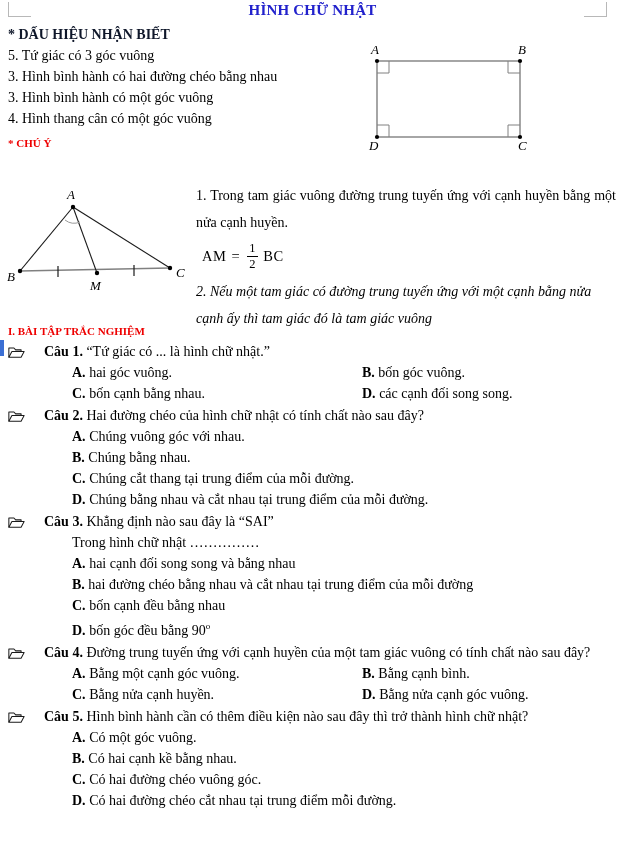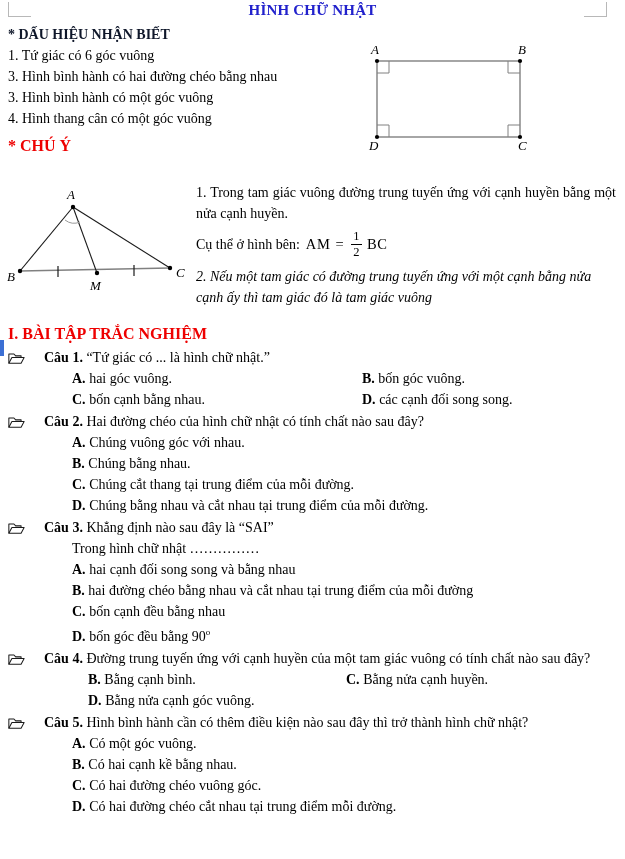--- a/index.html
+++ b/index.html
@@ -52,21 +52,21 @@
     letter-spacing: .2px;
   }
   .red-head {
     color: #0f172a;
     font-weight: bold;
     font-size: 14.5px;
   }
   .section-head {
     color: #ee0000;
     font-weight: bold;
-    font-size: 16px;
+    font-size: 11px;
   }
 
   
   .signs-block {
     position: absolute;
     left: 8px;
     top: 24px;
     width: 350px;
   }
   .signs-block .line {
@@ -101,21 +101,21 @@
   
   .note-block {
     position: absolute;
     left: 196px;
     top: 182px;
     width: 420px;
     font-size: 14px;
   }
   .note-p {
     text-align: justify;
-    line-height: 21px;
+    line-height: 27px;
     margin: 0 0 6px 0;
   }
   .note-p.last { text-align: left; font-style: italic; }
   .formula-line {
     display: flex;
     align-items: center;
     line-height: 21px;
     margin: 4px 0 8px 0;
     font-size: 14px;
   }
@@ -191,21 +191,21 @@
 <div class="page">
 
   <div class="corner-mark corner-tl"></div>
   <div class="corner-mark corner-tr"></div>
   <div class="edge-cursor"></div>
 
   <div class="doc-title" style="color:#2222cc">HÌNH CHỮ NHẬT</div>
 
   <div class="signs-block">
     <div class="line red-head">* DẤU HIỆU NHẬN BIẾT</div>
-    <div class="line">1. Tứ giác có 6 góc vuông</div>
+    <div class="line">5. Tứ giác có 3 góc vuông</div>
     <div class="line">3. Hình bình hành có hai đường chéo bằng nhau</div>
     <div class="line">3. Hình bình hành có một góc vuông</div>
     <div class="line">4. Hình thang cân có một góc vuông</div>
   </div>
 
   <div class="note-head section-head">* CHÚ Ý</div>
 
   <div class="fig fig-rect">
     <svg width="190" height="112" viewBox="0 0 190 112">
       <rect x="17" y="23" width="143" height="76" fill="none" stroke="#808080" stroke-width="1.4"></rect>
@@ -249,21 +249,20 @@
       <text x="63" y="17" font-family="Liberation Serif, serif" font-style="italic" font-size="13" fill="#000">A</text>
       <text x="3" y="99" font-family="Liberation Serif, serif" font-style="italic" font-size="13" fill="#000">B</text>
       <text x="86" y="108" font-family="Liberation Serif, serif" font-style="italic" font-size="13" fill="#000">M</text>
       <text x="172" y="95" font-family="Liberation Serif, serif" font-style="italic" font-size="13" fill="#000">C</text>
     </svg>
   </div>
 
   <div class="note-block">
     <p class="note-p">1. Trong tam giác vuông đường trung tuyến ứng với cạnh huyền bằng một nửa cạnh huyền.</p>
     <div class="formula-line">
-      <span>Cụ thể ở hình bên:</span>
       <span class="math-it" style="margin-left:6px">AM</span>
       <span class="math-it" style="margin:0 5px">=</span>
       <span class="frac">
         <span class="num math-it">1</span>
         <span class="den math-it">2</span>
       </span>
       <span class="math-it" style="margin-left:3px">BC</span>
     </div>
     <p class="note-p last">2. Nếu một tam giác có đường trung tuyến ứng với một cạnh bằng nửa cạnh ấy thì tam giác đó là tam giác vuông</p>
   </div>
@@ -307,20 +306,21 @@
             <div class="opt"><span class="ltr">C.</span><span> bốn cạnh đều bằng nhau</span></div>
             <div class="opt"><span class="ltr">D.</span><span> bốn góc đều bằng 90</span><sup>o</sup></div>
           </div>
         </div>
         <div class="q-block">
           <div class="q-stem"><span class="folder-icon"><svg viewBox="0 0 20 15" width="17" height="13">
                 <path d="M1 13.2 L1 2.2 L7 2.2 L9 4.4 L15.4 4.4 L15.4 6.2" fill="none" stroke="#1a1a1a" stroke-width="1.2" stroke-linejoin="round"></path>
                 <path d="M1 13.2 L4.6 6.2 L19 6.2 L15.4 13.2 Z" fill="none" stroke="#1a1a1a" stroke-width="1.2" stroke-linejoin="round"></path>
               </svg></span><span class="q-label">Câu 4.</span><span> Đường trung tuyến ứng với cạnh huyền của một tam giác vuông có tính chất nào sau đây?</span></div>
           <div class="opts-two">
+            <div class="opt"><span class="ltr">A.</span><span> Bằng một cạnh góc vuông.</span></div>
             <div class="opt col2"><span class="ltr">B.</span><span> Bằng cạnh bình.</span></div>
             <div class="opt"><span class="ltr">C.</span><span> Bằng nửa cạnh huyền.</span></div>
             <div class="opt col2"><span class="ltr">D.</span><span> Bằng nửa cạnh góc vuông.</span></div>
           </div>
         </div>
         <div class="q-block">
           <div class="q-stem"><span class="folder-icon"><svg viewBox="0 0 20 15" width="17" height="13">
                 <path d="M1 13.2 L1 2.2 L7 2.2 L9 4.4 L15.4 4.4 L15.4 6.2" fill="none" stroke="#1a1a1a" stroke-width="1.2" stroke-linejoin="round"></path>
                 <path d="M1 13.2 L4.6 6.2 L19 6.2 L15.4 13.2 Z" fill="none" stroke="#1a1a1a" stroke-width="1.2" stroke-linejoin="round"></path>
               </svg></span><span class="q-label">Câu 5.</span><span> Hình bình hành cần có thêm điều kiện nào sau đây thì trở thành hình chữ nhật?</span></div>

